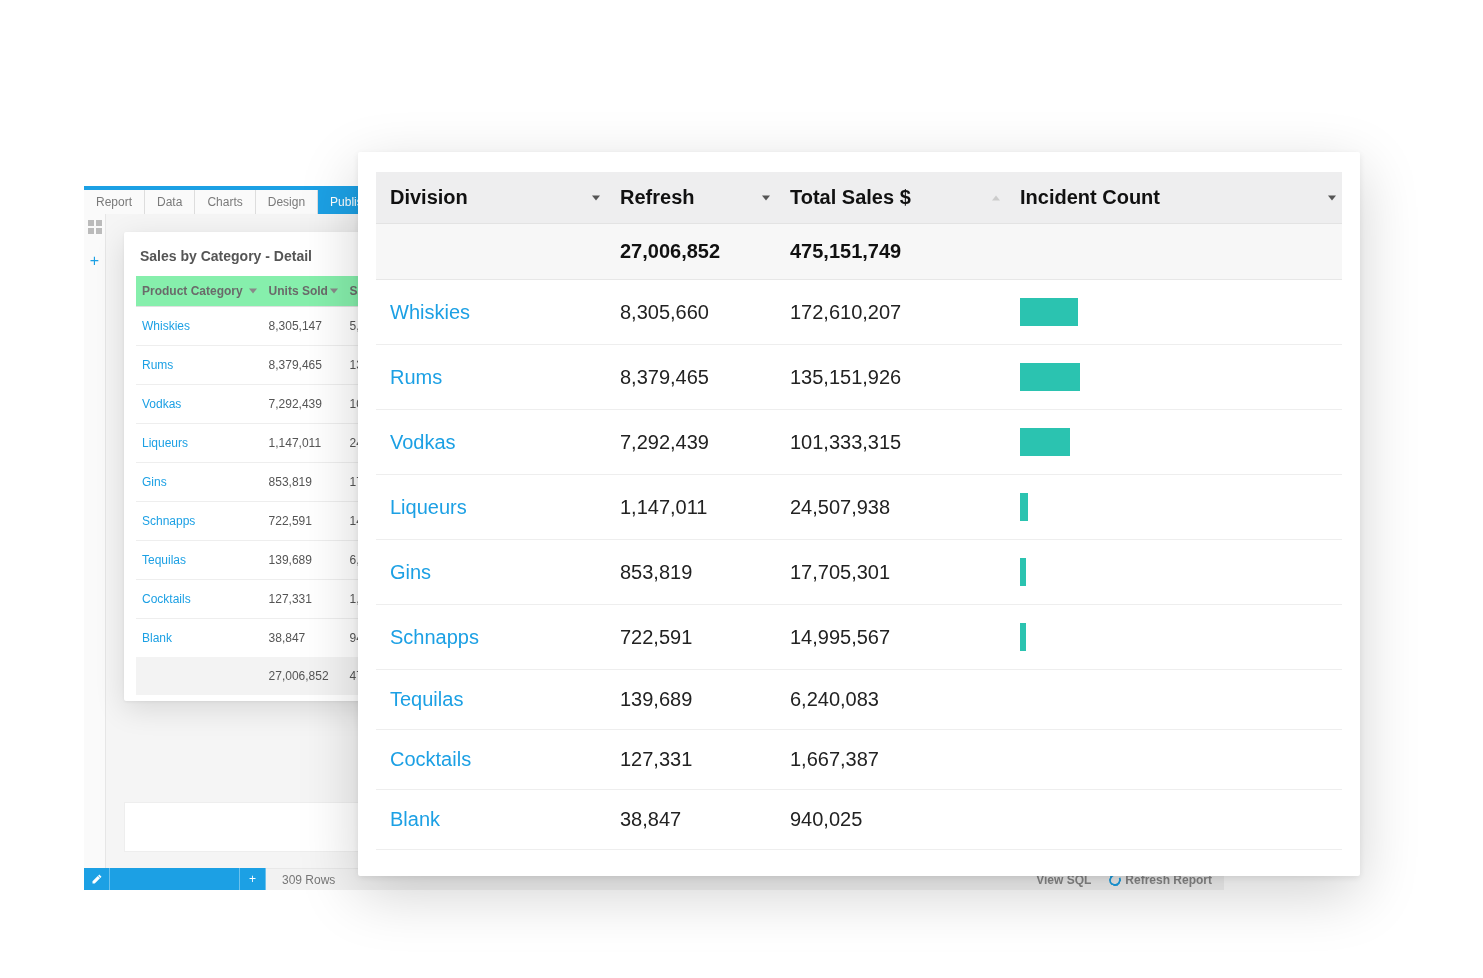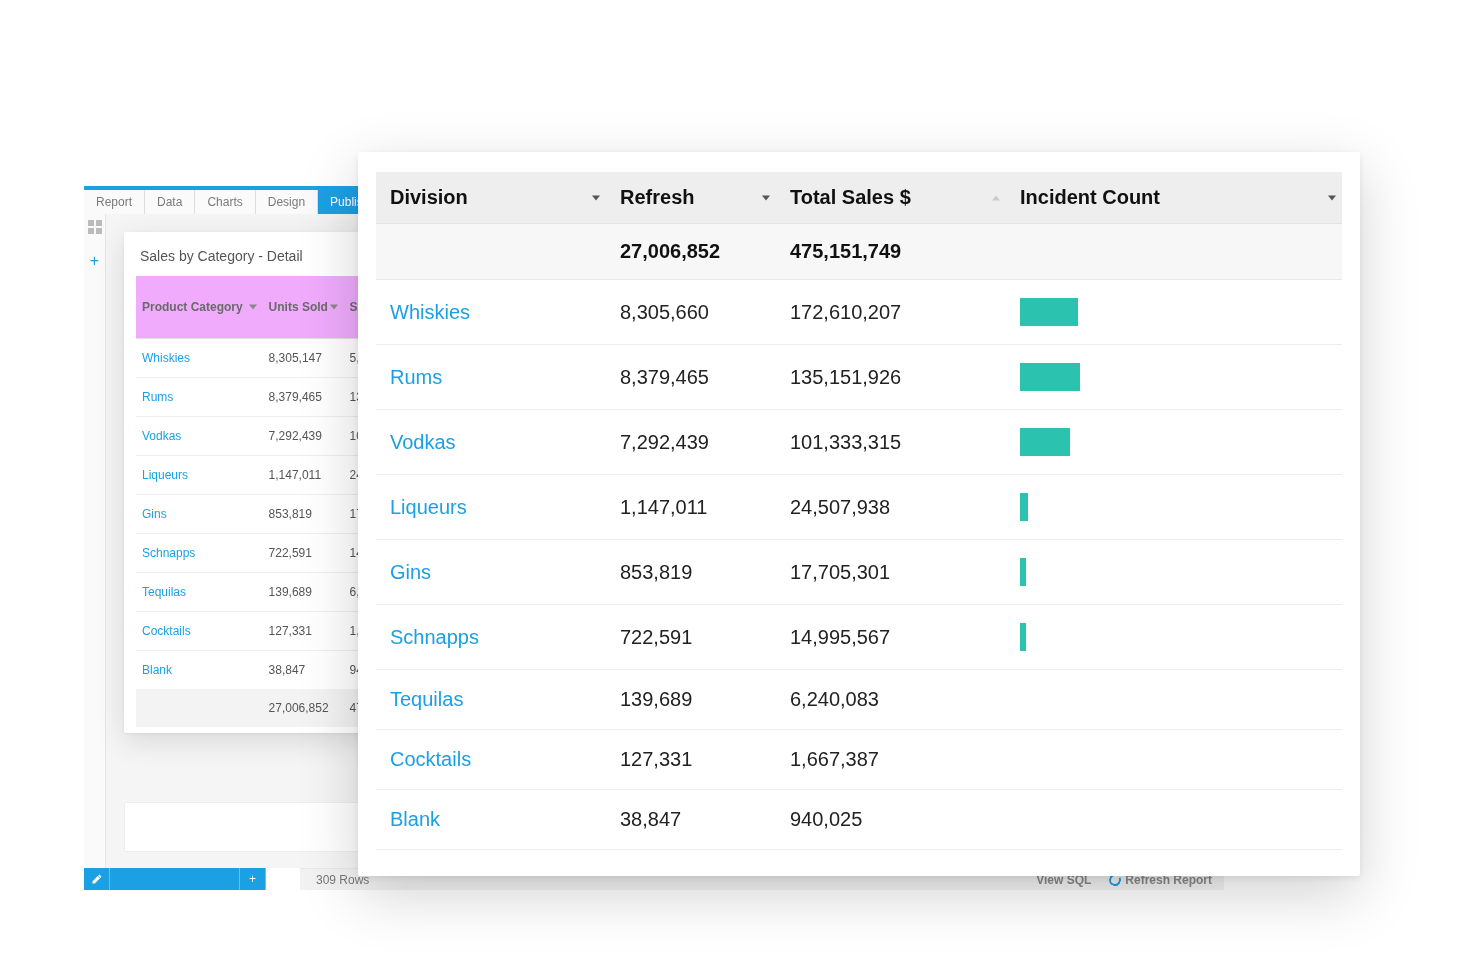--- a/index.html
+++ b/index.html
@@ -83,37 +83,37 @@
     
     .small-panel {
       width: 290px;
       background: #fff;
       border-radius: 2px;
       box-shadow: 0 8px 30px rgba(0,0,0,0.12), 0 1px 3px rgba(0,0,0,0.06);
       padding-bottom: 6px;
     }
     .small-panel-title {
       font-size: 14px;
-      font-weight: 400;
+      font-weight: 700;
       color: #555;
       padding: 16px 16px 12px;
     }
     .small-table {
       width: calc(100% - 24px);
       margin: 0 12px;
       border-collapse: collapse;
       font-size: 12px;
       color: #555;
     }
     .small-table thead th {
-      background: #f0abfc;
+      background: #86efac;
       color: #6a6a6a;
       font-weight: 700;
       text-align: left;
-      padding: 24px 6px;
+      padding: 8px 6px;
       border-bottom: 1px solid #e0e0e0;
       position: relative;
     }
     .small-table th .caret, .big-th .caret {
       position: absolute; right: 6px; top: 50%; transform: translateY(-50%);
       width: 0; height: 0; border-left: 4px solid transparent; border-right: 4px solid transparent;
       border-top: 5px solid #888;
     }
     .small-table tbody td {
       padding: 12px 6px;
@@ -157,21 +157,20 @@
     .status-seg {
       width: 26px; height: 22px; display: flex; align-items: center; justify-content: center;
       border-right: 1px solid rgba(255,255,255,0.35);
       color: #fff;
     }
     .status-seg.wide { width: 130px; }
     .pencil-icon { width: 12px; height: 12px; }
     .status-mid {
       flex: 1; background: #f2f2f2; color: #777; display: flex; align-items: center; padding-left: 16px;
       border-top: 1px solid #e8e8e8;
-      margin-left: 34px;
     }
     .status-right {
       background: #f2f2f2; color: #888; display: flex; align-items: center; gap: 18px; padding: 0 12px;
       border-top: 1px solid #e8e8e8;
       font-weight: bold;
     }
     .refresh-icon { display:inline-block; width:12px; height:12px; border:2px solid #1ca0e4; border-radius:50%; border-top-color: transparent; transform: rotate(20deg); vertical-align: middle; margin-right:4px;}
 
     
     .big-panel {

